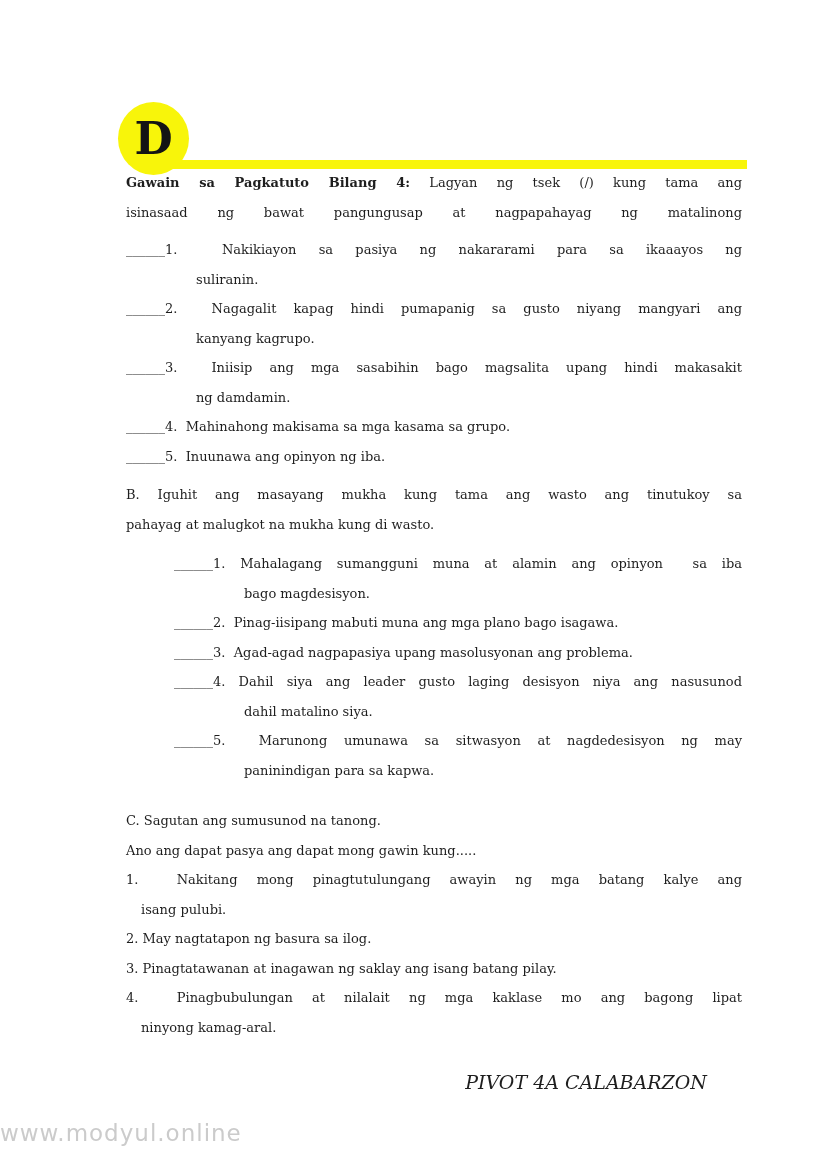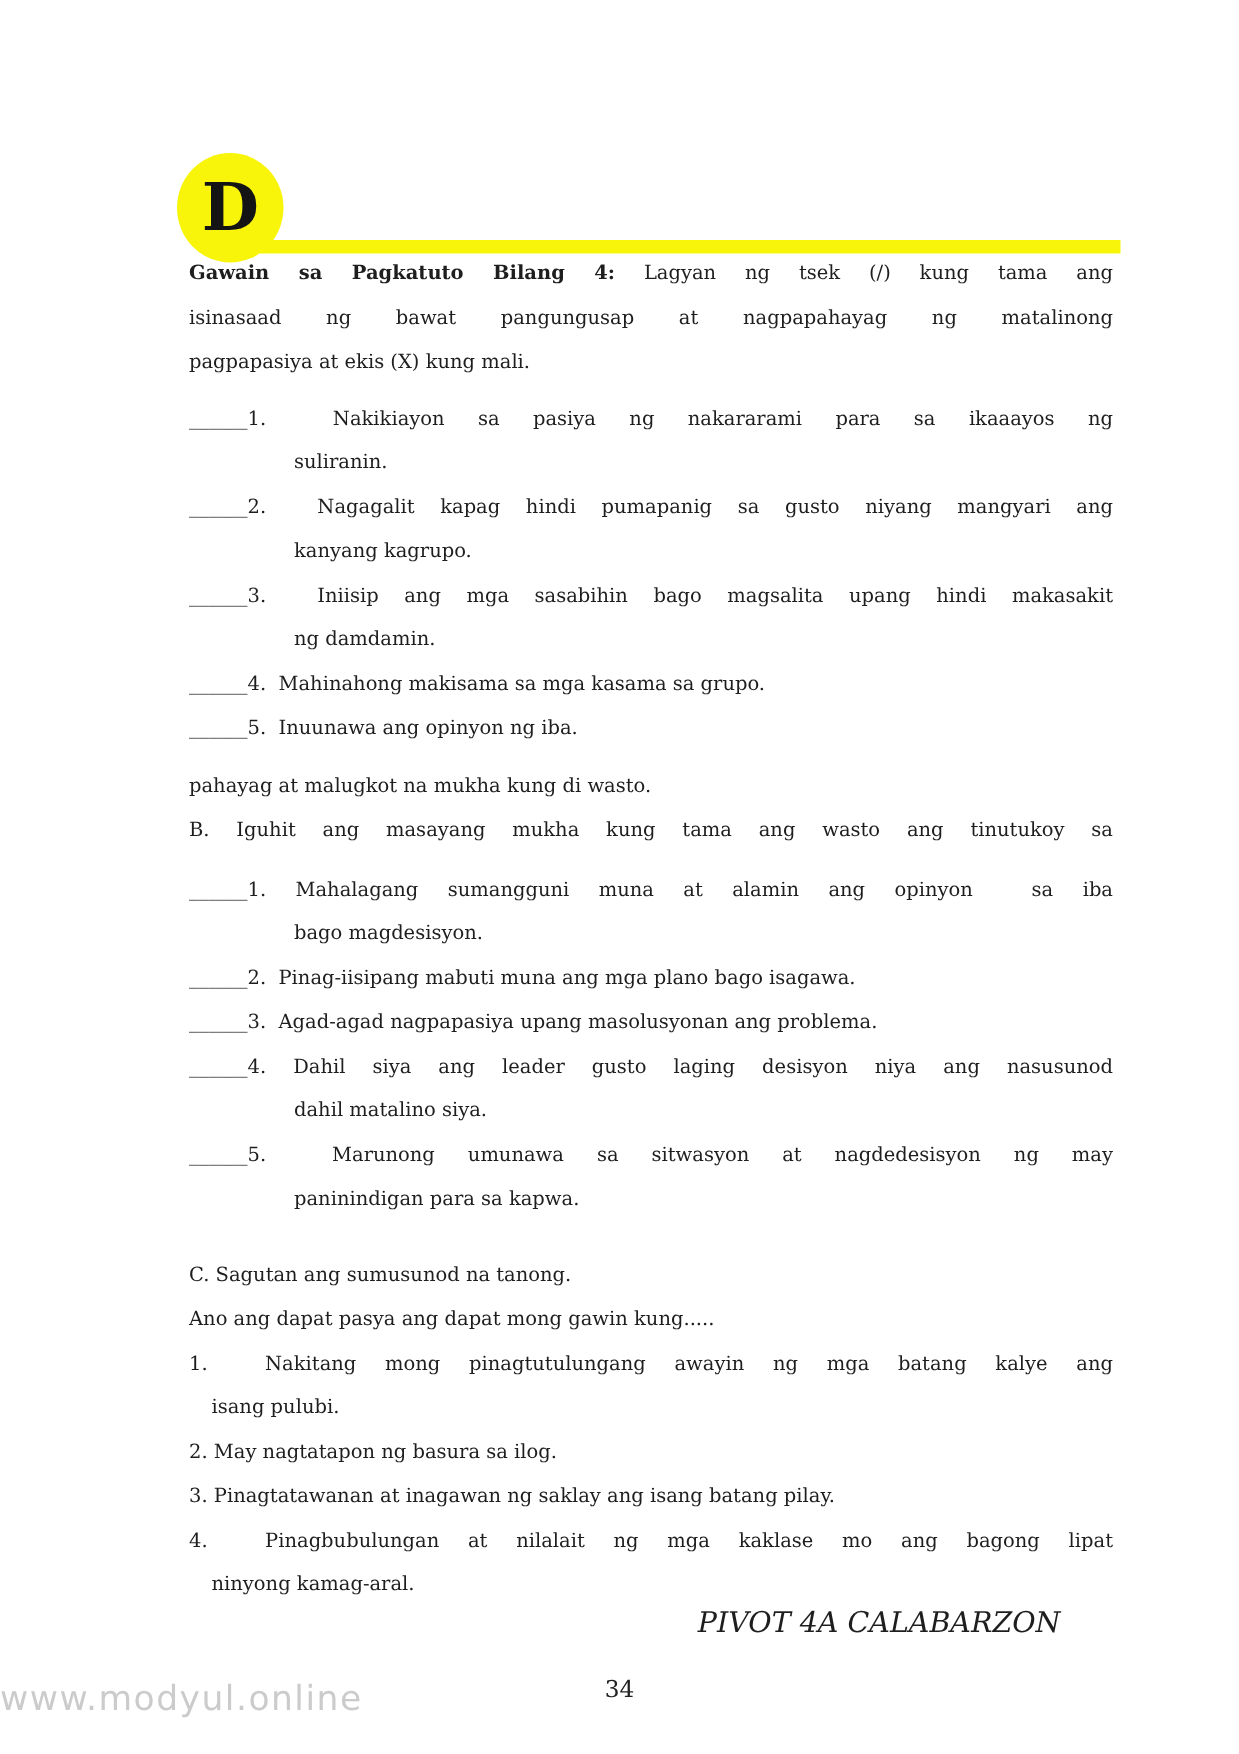--- a/index.html
+++ b/index.html
@@ -32,21 +32,21 @@
     position:absolute; left:126px; top:168px; width:616px;
     font-size:13px; line-height:29.5px;
   }
   .ln { white-space:nowrap; text-align:left; }
   .jl { text-align:justify; text-align-last:justify; }
   .cont  { padding-left:70px; }
   .contc { padding-left:15px; }
   .bold { font-weight:700; }
   .list-a { margin-top:8px; }
   .b-head { margin-top:9px; }
-  .list-b { margin-top:10px; }
+  .list-b { margin-top:10px;margin-left:48px; }
   .c-head { margin-top:21px; }
   
   .footer-brand {
     position:absolute; top:1071px; right:119px;
     font-size:19px; font-style:italic; color:#1e1e1e;
     font-family:"DejaVu Serif", serif;
     white-space:nowrap;
   }
   .watermark {
     position:absolute; top:1120px; left:0; width:826px;
@@ -69,21 +69,20 @@
   <div class="badge">
     <span>D</span>
   </div>
   <div class="accent-bar"></div>
 
   <div class="content">
 
     <div class="intro">
       <div class="ln jl"><span class="bold">Gawain sa Pagkatuto Bilang 4:</span><span> </span><span>Lagyan ng tsek (/) kung tama ang</span></div>
       <div class="ln jl">isinasaad ng bawat pangungusap at nagpapahayag ng matalinong</div>
-      <div class="ln">pagpapasiya at ekis (X) kung mali.</div>
     </div>
 
     <div class="list-a">
       <div>
         <div class="ln jl">______1.&nbsp; Nakikiayon sa pasiya ng nakararami para sa ikaaayos ng</div>
         <div class="ln cont">suliranin.</div>
       </div>
       <div>
         <div class="ln jl">______2.&nbsp; Nagagalit kapag hindi pumapanig sa gusto niyang mangyari ang</div>
         <div class="ln cont">kanyang kagrupo.</div>
@@ -94,22 +93,22 @@
       </div>
       <div>
         <div class="ln">______4.&nbsp; Mahinahong makisama sa mga kasama sa grupo.</div>
       </div>
       <div>
         <div class="ln">______5.&nbsp; Inuunawa ang opinyon ng iba.</div>
       </div>
     </div>
 
     <div class="b-head">
+      <div class="ln jl">B. Iguhit ang masayang mukha kung tama ang wasto ang tinutukoy sa</div>
       <div class="ln">pahayag at malugkot na mukha kung di wasto.</div>
-      <div class="ln jl">B. Iguhit ang masayang mukha kung tama ang wasto ang tinutukoy sa</div>
     </div>
 
     <div class="list-b">
       <div>
         <div class="ln jl">______1. Mahalagang sumangguni muna at alamin ang opinyon&nbsp; sa iba</div>
         <div class="ln cont">bago magdesisyon.</div>
       </div>
       <div>
         <div class="ln">______2.&nbsp; Pinag-iisipang mabuti muna ang mga plano bago isagawa.</div>
       </div>
@@ -146,15 +145,14 @@
       <div>
         <div class="ln jl">4.&nbsp; Pinagbubulungan at nilalait ng mga kaklase mo ang bagong lipat</div>
         <div class="ln contc">ninyong kamag-aral.</div>
       </div>
     </div>
 
   </div>
 
   <div class="footer-brand">PIVOT 4A CALABARZON</div>
   <div class="watermark">www.modyul.online</div>
-  <div class="pagenum">34</div>
 
 </div>
 
 </body></html>

